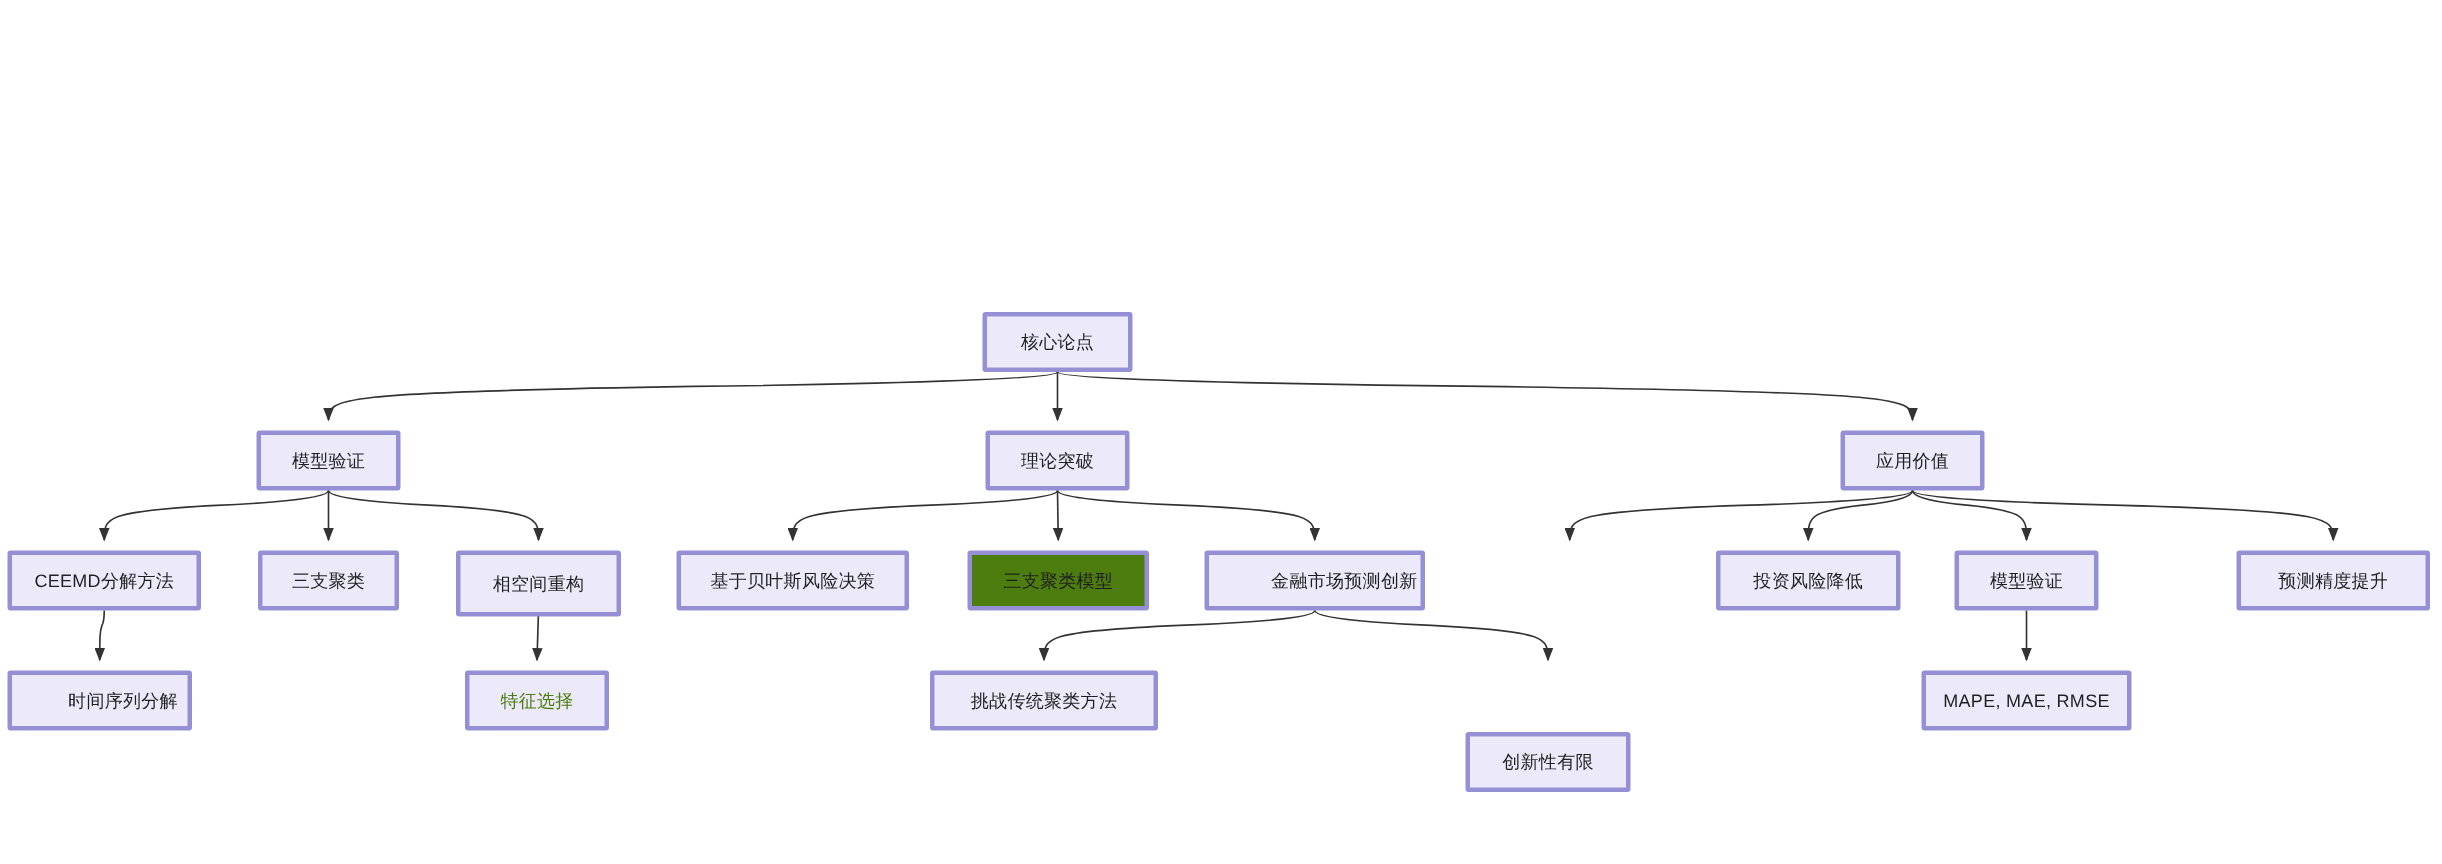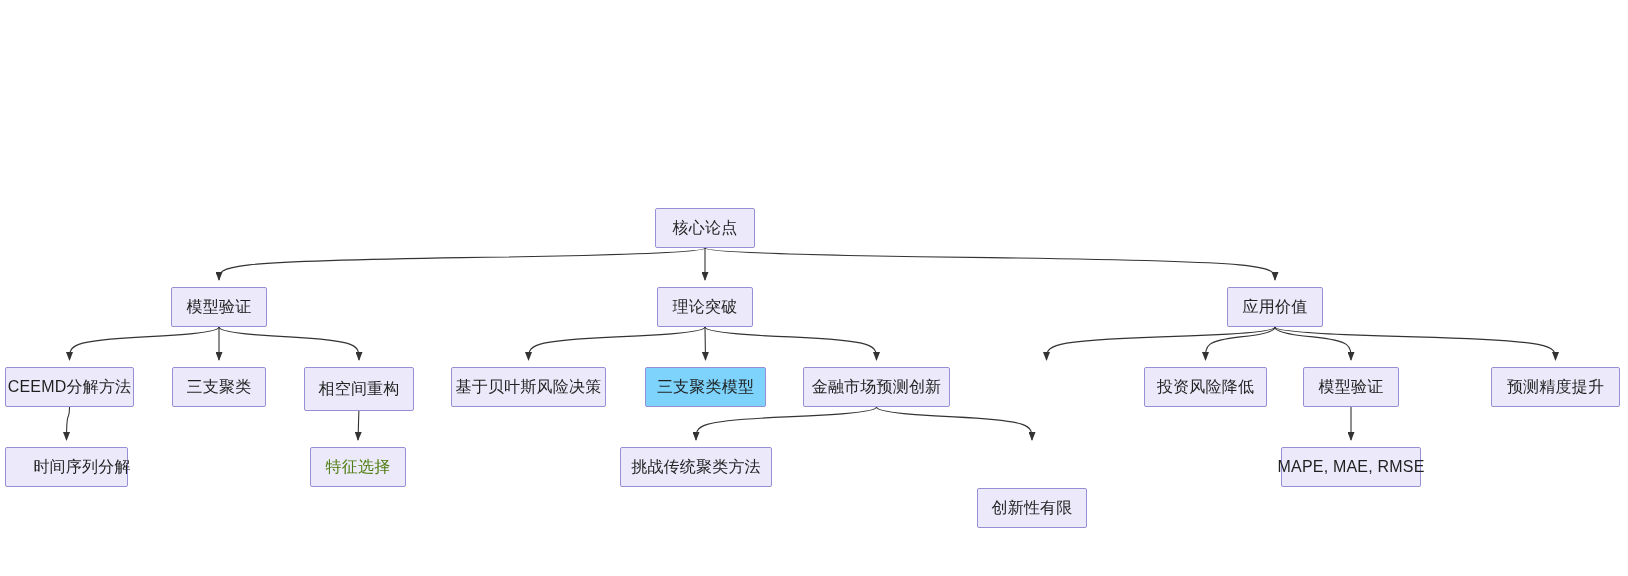--- a/index.html
+++ b/index.html
@@ -27,27 +27,27 @@
     position: absolute;
     left: 0;
     top: 0;
     width: 1628px;
     height: 576px;
   }
   .node {
     position: absolute;
     box-sizing: border-box;
     background: #ECEAFA;
-    border: 1px solid #22c55e;
+    border: 3px solid #22c55e;
     border-radius: 2px;
     display: flex;
     align-items: center;
     justify-content: center;
     color: #1f2020;
-    font-size: 16px;
+    font-size: 12px;
     line-height: 1;
     white-space: nowrap;
     letter-spacing: 0.2px;
   }
   .node-label {
     display: block;
     padding: 0 2px;
   }
 </style>
 </head>
@@ -99,24 +99,24 @@
       </div>
       <div class="node" style="left: 172px; top: 367px; width: 94px; height: 40px; background: rgb(236, 234, 250); border-color: rgb(149, 144, 213); color: rgb(31, 32, 32);">
         <span class="node-label">三支聚类</span>
       </div>
       <div class="node" style="left: 304px; top: 367px; width: 110px; height: 44px; background: rgb(236, 234, 250); border-color: rgb(149, 144, 213); color: rgb(31, 32, 32);">
         <span class="node-label">相空间重构</span>
       </div>
       <div class="node" style="left: 451px; top: 367px; width: 155px; height: 40px; background: rgb(236, 234, 250); border-color: rgb(149, 144, 213); color: rgb(31, 32, 32);">
         <span class="node-label">基于贝叶斯风险决策</span>
       </div>
-      <div class="node" style="left: 645px; top: 367px; width: 121px; height: 40px; background: #7dd3fc; border-color: rgb(149, 144, 213); color: rgb(31, 32, 32);">
+      <div class="node" style="left: 645px; top: 367px; width: 121px; height: 40px; background: #4d7c0f; border-color: rgb(149, 144, 213); color: rgb(31, 32, 32);">
         <span class="node-label">三支聚类模型</span>
       </div>
-      <div class="node" style="left: 803px; top: 367px; width: 147px; height: 40px; background: rgb(236, 234, 250); border-color: rgb(149, 144, 213); color: rgb(31, 32, 32);">
+      <div class="node" style="left: 803px; top: 367px; width: 147px; height: 40px; background: rgb(236, 234, 250); border-color: rgb(149, 144, 213); color: rgb(31, 32, 32); justify-content: flex-end;">
         <span class="node-label">金融市场预测创新</span>
       </div>
       <div class="node" style="left: 1144px; top: 367px; width: 123px; height: 40px; background: rgb(236, 234, 250); border-color: rgb(149, 144, 213); color: rgb(31, 32, 32);">
         <span class="node-label">投资风险降低</span>
       </div>
       <div class="node" style="left: 1303px; top: 367px; width: 96px; height: 40px; background: rgb(236, 234, 250); border-color: rgb(149, 144, 213); color: rgb(31, 32, 32);">
         <span class="node-label">模型验证</span>
       </div>
       <div class="node" style="left: 1491px; top: 367px; width: 129px; height: 40px; background: rgb(236, 234, 250); border-color: rgb(149, 144, 213); color: rgb(31, 32, 32);">
         <span class="node-label">预测精度提升</span>

